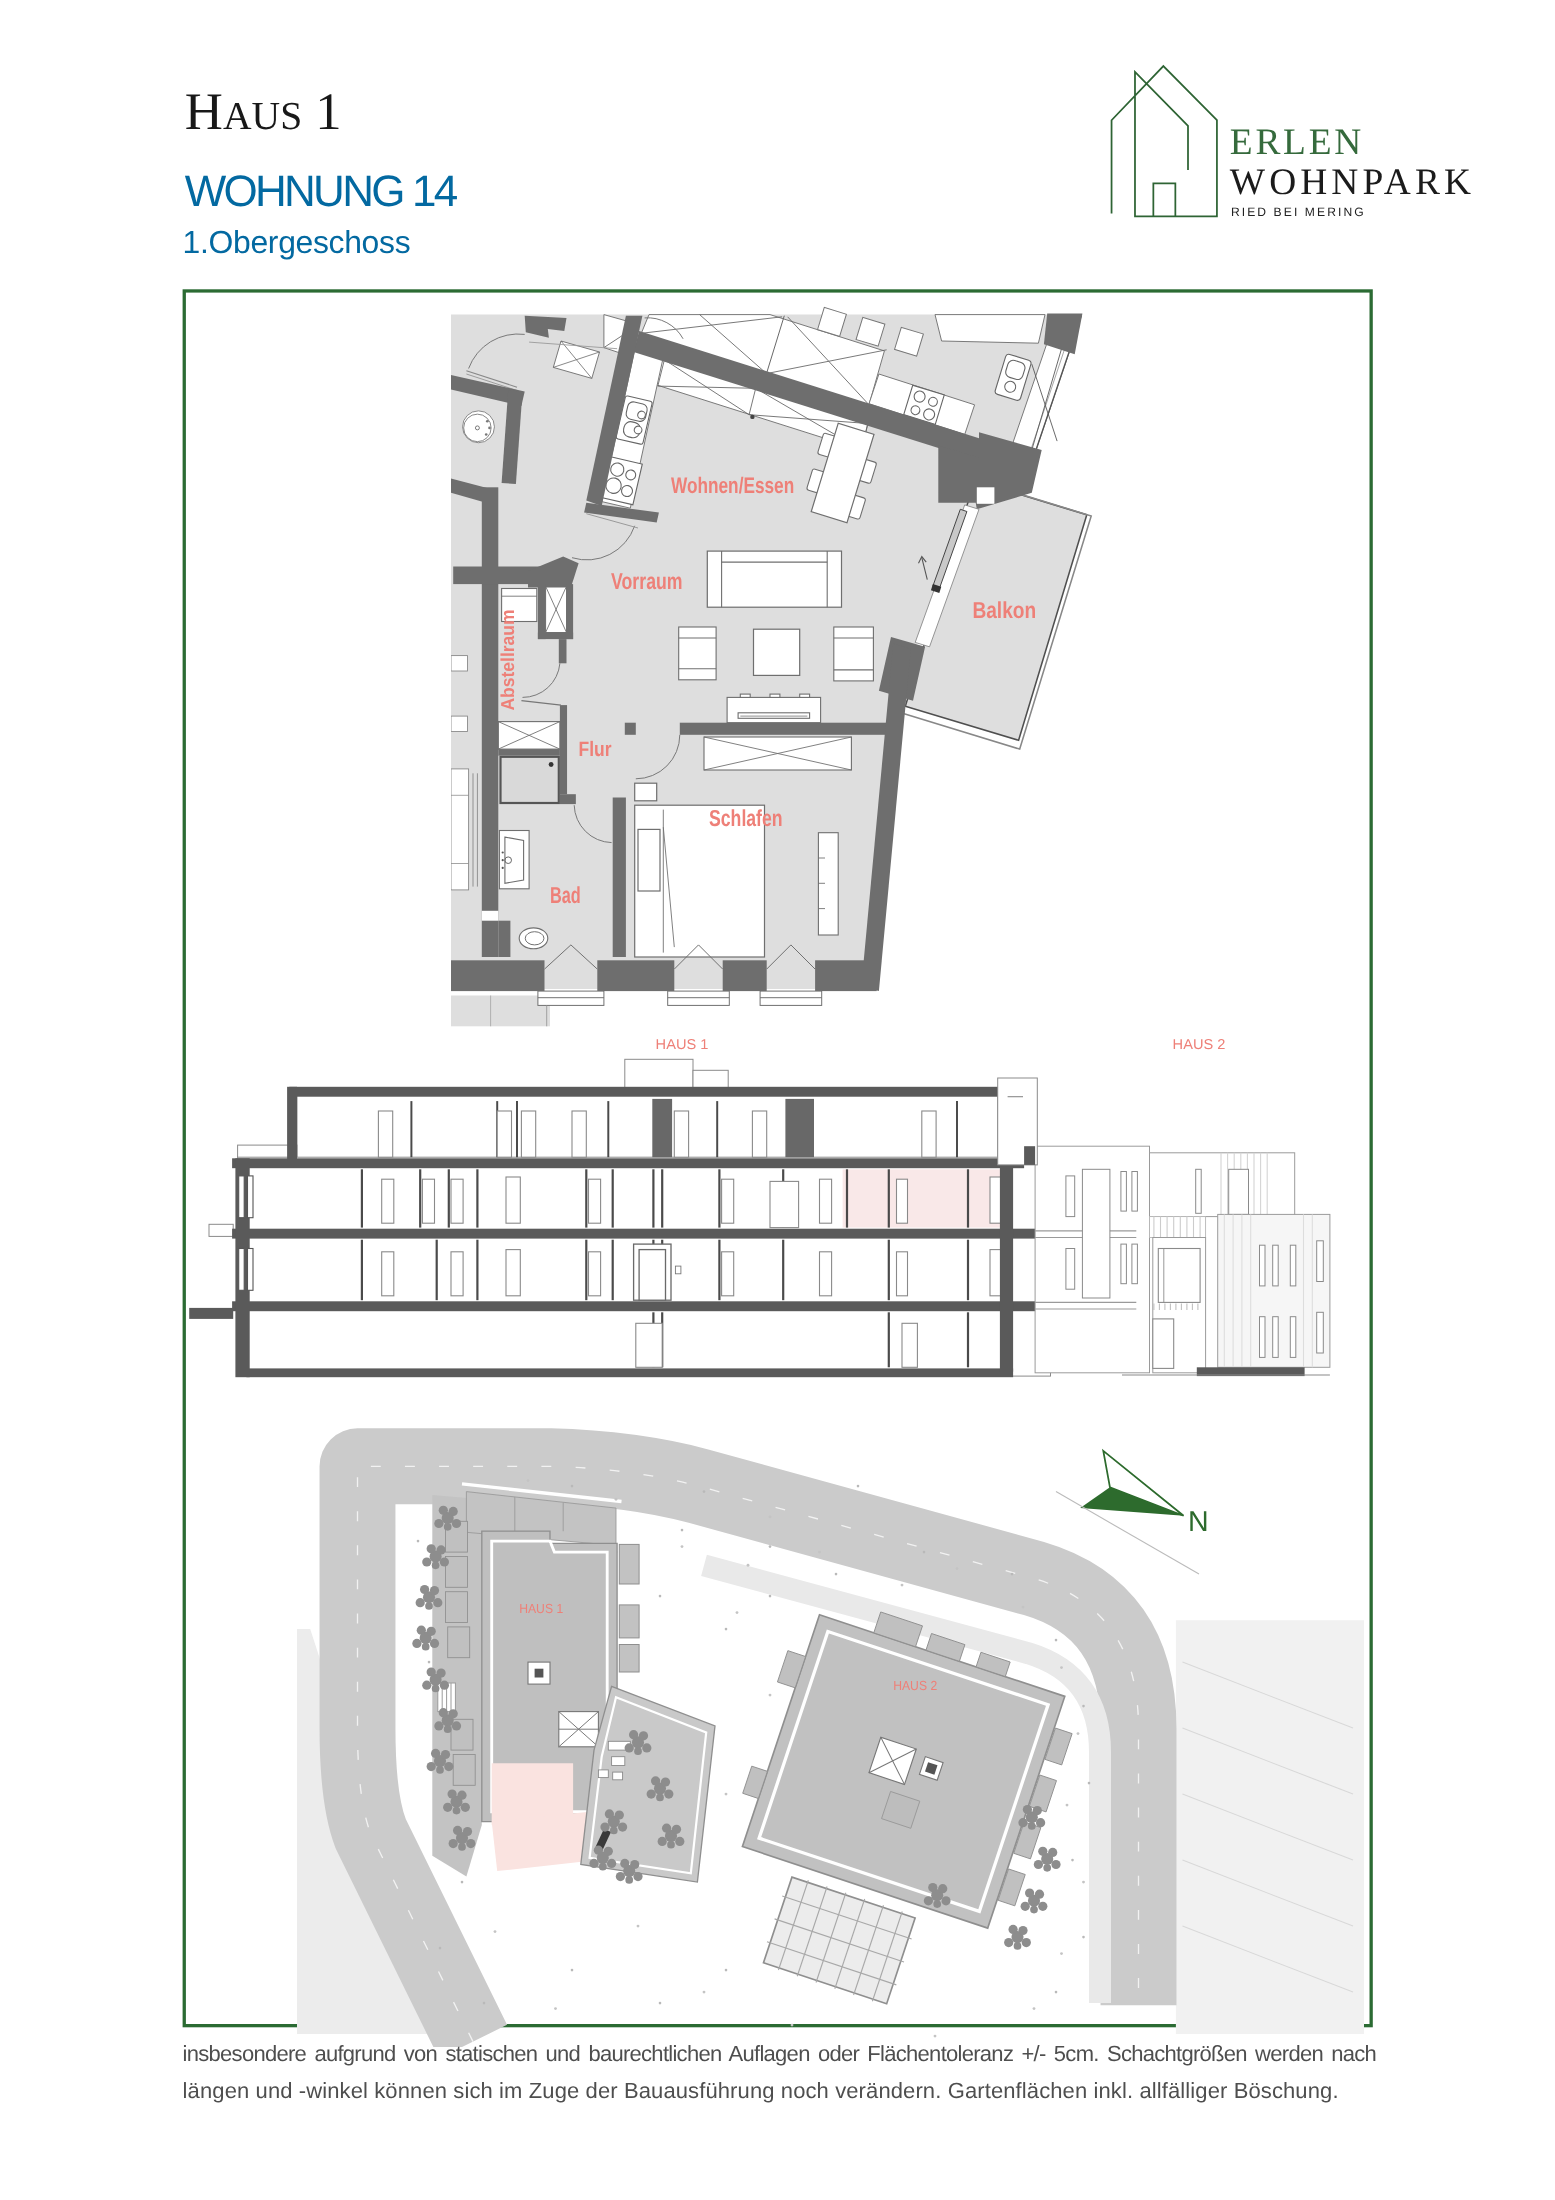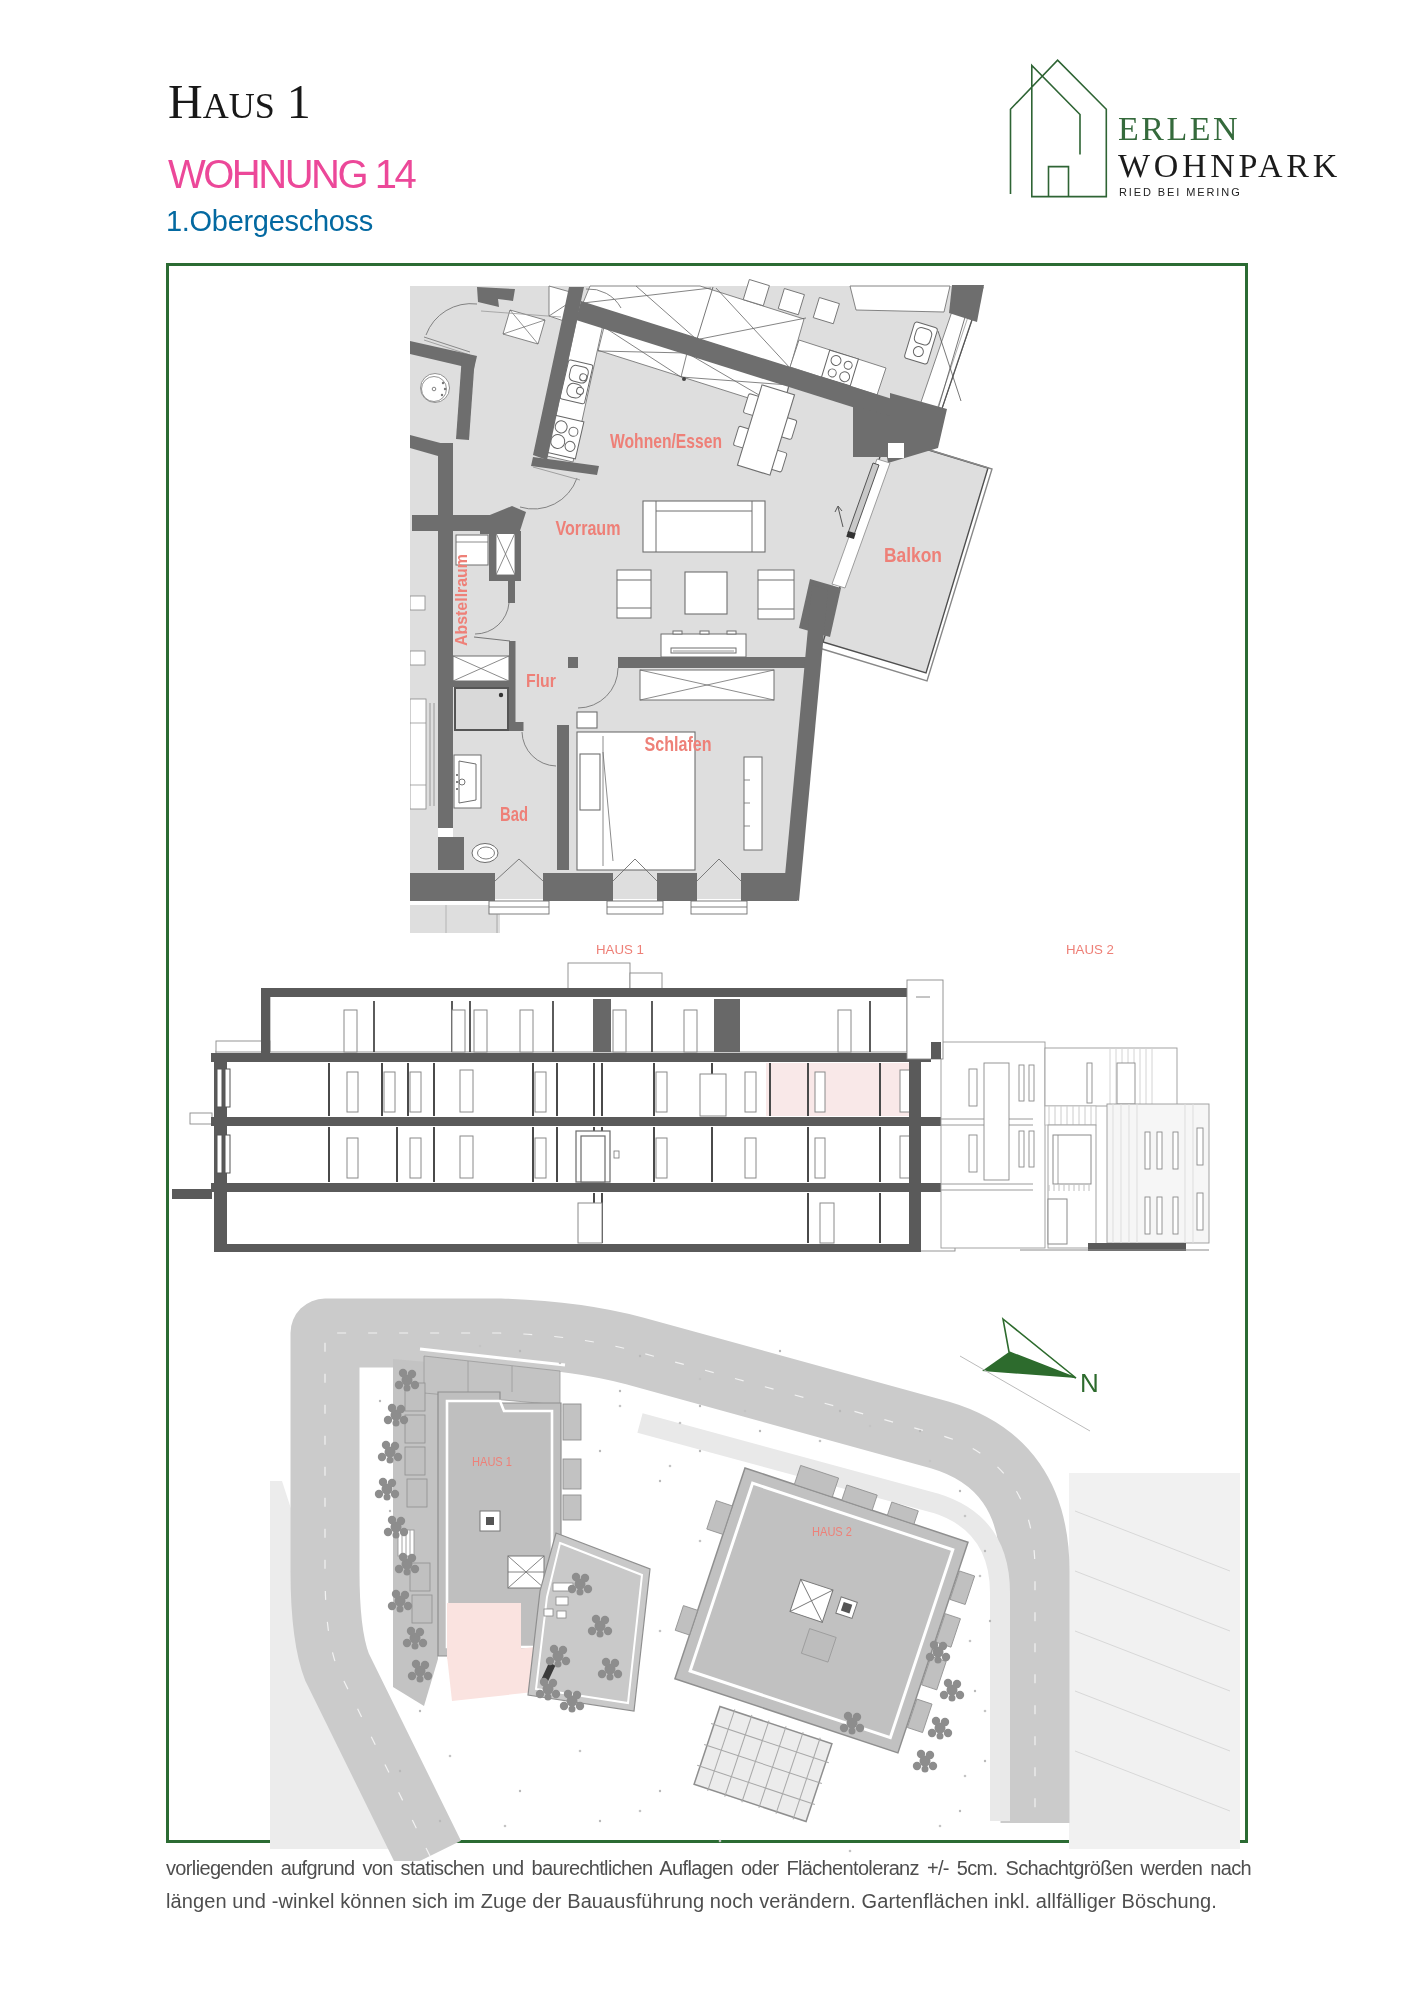--- a/index.html
+++ b/index.html
@@ -6,21 +6,21 @@
   #page{position:relative;width:1414px;height:2000px;background:#ffffff;overflow:hidden;
         font-family:"Liberation Sans", sans-serif;margin-top:11px;}
   .abs{position:absolute;}
 </style>
 </head>
 <body>
 <div id="page">
 
   <div class="abs" style="left:168px;top:67px;font-family:'Liberation Serif',serif;color:#181818;letter-spacing:0px;font-size:48px;line-height:48px;">H<span style="font-size:36px;">AUS</span> 1</div>
 
-  <div class="abs" style="left:168px;top:143px;color:#ec4899;font-size:40px;line-height:40px;letter-spacing:-2.5px;font-weight:400;">WOHNUNG 14</div>
+  <div class="abs" style="left:168px;top:143px;color:#0369a1;font-size:40px;line-height:40px;letter-spacing:-2.5px;font-weight:400;">WOHNUNG 14</div>
 
   <div class="abs" style="left:166px;top:194px;color:#0369a1;font-size:29px;line-height:32px;letter-spacing:-0.3px;">1.Obergeschoss</div>
 
   <svg class="abs" style="left:990px;top:30px;" width="420" height="175" viewBox="0 0 420 175">
 
     <g fill="none" stroke="#2e6434" stroke-width="1.6">
       <path d="M 20.5,153 L 20.5,68.3 L 67.6,19.1 L 116.3,68.3 L 116.3,155.6 L 41.8,155.6 L 41.8,24.4 L 90,73.5 L 90,113.6"></path>
       <path d="M 58.5,155.6 L 58.5,125.6 L 78.5,125.6 L 78.5,155.6"></path>
     </g>
 
@@ -750,17 +750,17 @@
       <polygon points="1003,1308 1076,1367 1009,1341" fill="none" stroke="#2d6b2d" stroke-width="1.6"></polygon>
       <polygon points="982,1360 1009,1341 1076,1367" fill="#2d6b2d"></polygon>
 
       <text x="1080" y="1381" font-size="26" fill="#2d6b2d" font-family="Liberation Sans, sans-serif">N</text>
 
       <line x1="960" y1="1345" x2="1090" y2="1420" stroke="#bbbbbb" stroke-width="1"></line>
     </g>
   </svg>
 
   <div class="abs" style="left:166px;top:1841px;width:1085px;font-size:20px;letter-spacing:-0.65px;line-height:33px;color:#4e4e4e;">
-    <div style="text-align:justify;text-align-last:justify;">vorliegenden aufgrund von statischen und baurechtlichen Auflagen oder Flächentoleranz +/- 5cm. Schachtgrößen werden nach</div>
+    <div style="text-align:justify;text-align-last:justify;">insbesondere aufgrund von statischen und baurechtlichen Auflagen oder Flächentoleranz +/- 5cm. Schachtgrößen werden nach</div>
     <div style="letter-spacing:0.1px;">längen und -winkel können sich im Zuge der Bauausführung noch verändern. Gartenflächen inkl. allfälliger Böschung.</div>
   </div>
 
 </div>
 
 </body></html>

